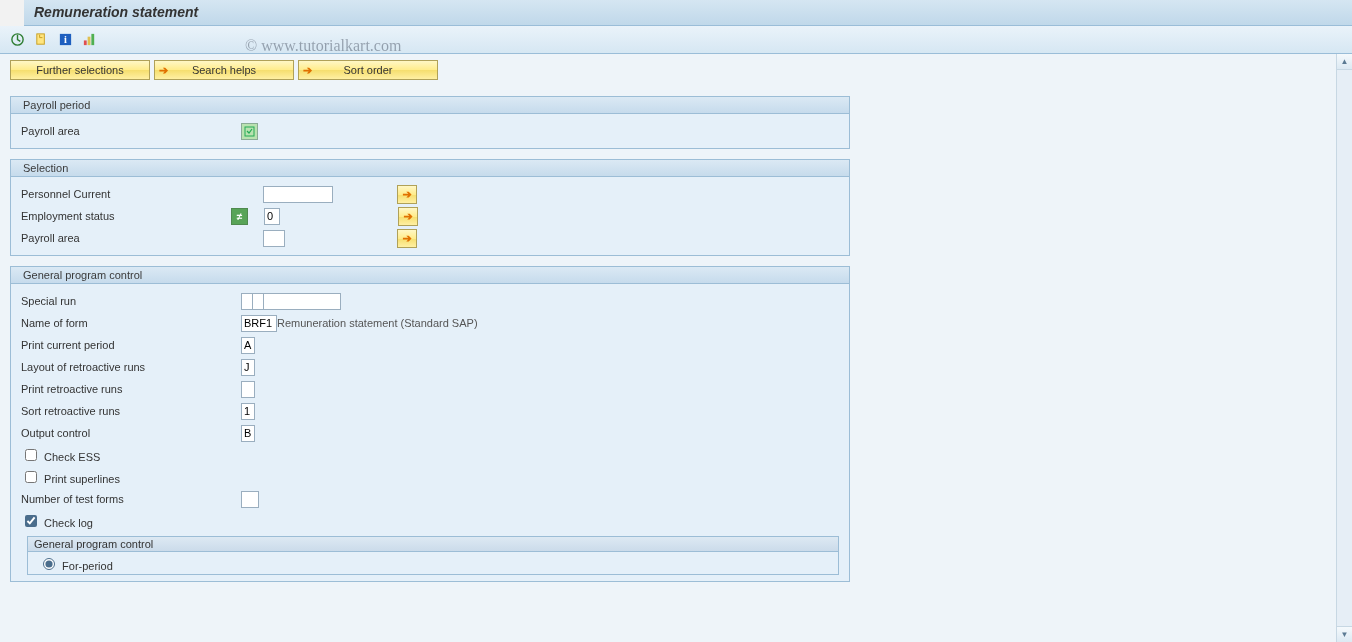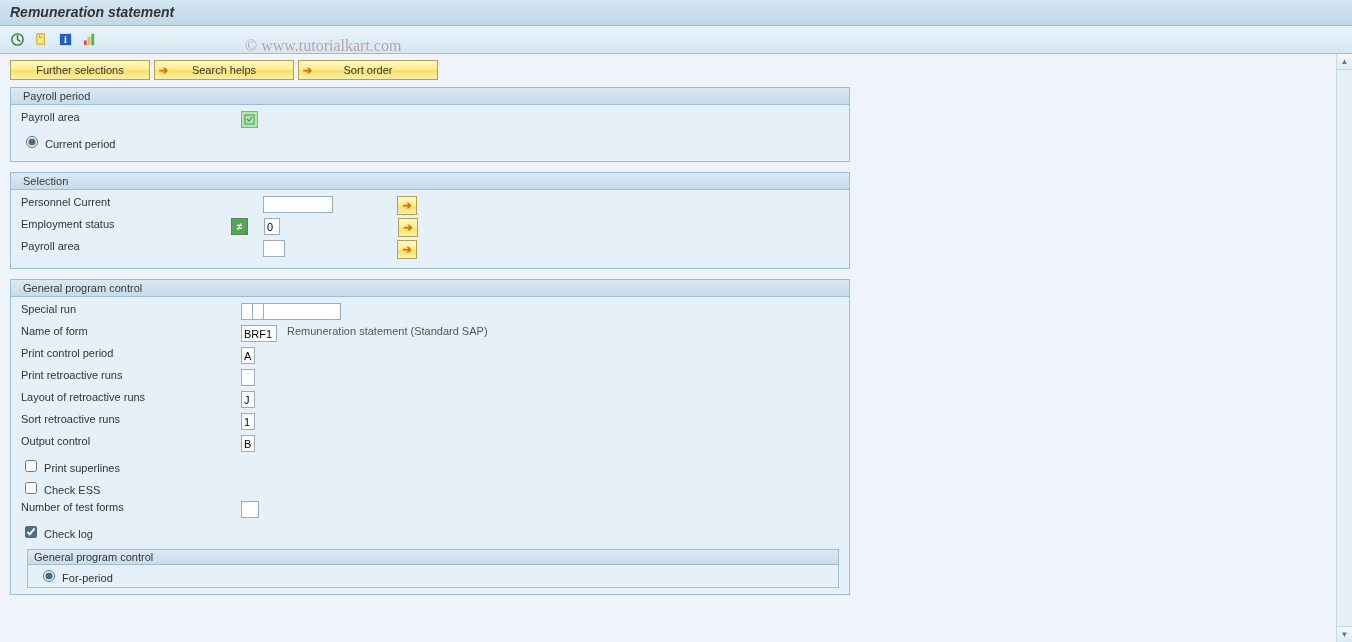--- a/index.html
+++ b/index.html
@@ -12,20 +12,21 @@
     width: 1352px;
     height: 642px;
     overflow: hidden;
   }
   .window { position: relative; width: 100%; height: 100%; }
   .title-bar {
     background: linear-gradient(to bottom, #d5e6f2 0%, #c0d8ea 100%);
     border-bottom: 1px solid #9abdd8;
     height: 26px;
     padding: 4px 10px;
+    margin-left: 24px;
   }
   .title-text {
     font-weight: bold; font-style: italic; font-size: 14px; color: #333;
   }
   .toolbar-row {
     background: linear-gradient(to bottom, #eaf3fa 0%, #d6e7f3 100%);
     border-bottom: 1px solid #9abdd8;
     height: 28px;
     padding: 3px 8px;
     display: flex; align-items: center; gap: 6px;
@@ -33,21 +34,21 @@
   .tb-icon {
     width: 18px; height: 18px;
     display: inline-flex; align-items: center; justify-content: center;
     border: 1px solid transparent;
     cursor: pointer;
     font-size: 13px;
   }
   .watermark {
     position: absolute;
     top: 37px; left: 245px;
-    color: #7f1d1d;
+    color: #0f172a;
     font-family: "Times New Roman", serif;
     font-size: 16px;
     opacity: 0.35;
     pointer-events: none;
   }
   .content-wrap {
     position: relative;
     height: calc(100% - 54px);
     overflow: hidden;
     background: #eef4f9;
@@ -64,21 +65,21 @@
   }
   .scroll-btn {
     height: 16px;
     display: flex; align-items: center; justify-content: center;
     font-size: 8px; color: #5b7a93;
     background: linear-gradient(to bottom,#f5f9fc,#dce9f3);
     border-bottom: 1px solid #c7d7e3;
     cursor: pointer;
   }
   .scroll-btn.dn { position: absolute; bottom: 0; left:0; right:0; border-top:1px solid #c7d7e3; border-bottom:none;}
-  .button-row { display:flex; gap:4px; margin-bottom:7px; }
+  .button-row { display:flex; gap:4px; margin-bottom:16px; }
   .sap-btn {
     background: linear-gradient(to bottom,#fff7c5 0%, #ffec8b 50%, #f5de6e 51%, #fff0a3 100%);
     border: 1px solid #b0a158;
     height: 20px;
     display: flex; align-items: center; justify-content: center;
     font-size: 11px; color: #333;
     padding: 0 8px;
     cursor: pointer;
     min-width: 140px;
     position: relative;
@@ -93,21 +94,21 @@
     margin-bottom: 10px;
   }
   .group-header {
     background: linear-gradient(to bottom,#dbe9f4,#c6dbec);
     border-bottom: 1px solid #9cbdd6;
     padding: 2px 12px;
     font-size: 11px;
     color: #3a3a3a;
   }
   .group-body { padding: 6px 10px; }
-  .row { display: flex; align-items: flex-start; height: 22px; }
+  .row { display: flex; align-items: center; height: 22px; }
   .lab { width: 220px; }
   .radio { width:12px; height:12px; margin-right:4px; accent-color:#4a6d8c; }
   .check { width:12px; height:12px; margin-right:4px; accent-color:#4a6d8c; }
   .inp {
     border:1px solid #9aaebf; background:#fff; height:17px; font-size:11px;
     padding:0 2px;
   }
   .tiny-btn {
     width:20px; height:19px;
     background: linear-gradient(to bottom,#fff7c5 0%, #ffec8b 50%, #f5de6e 51%, #fff0a3 100%);
@@ -123,21 +124,21 @@
     display:inline-flex; align-items:center; justify-content:center;
     font-size:11px; line-height:1;
   }
   .not-equal {
     width:17px; height:17px;
     border:1px solid #4f8a4f;
     background:#58a458;
     display:inline-flex; align-items:center; justify-content:center;
     color:#fff; font-size:10px; font-weight:bold;
   }
-  .readonly-text { color:#555; margin-left:10px; }
+  .readonly-text { color:#555; margin-left:0; }
   .inner-group {
     border:1px solid #9cbdd6;
     margin:4px 0 0 6px;
   }
   .inner-header {
     background: linear-gradient(to bottom,#dde9f3,#cbdbea);
     border-bottom:1px solid #9cbdd6;
     padding:1px 6px;
   }
   .inner-body { padding:2px 10px; }
@@ -203,26 +204,20 @@
         <div class="group-body">
           <div class="row">
             <span class="lab">Payroll area</span>
             <span class="lookup-icon">
               <svg width="11" height="11" viewBox="0 0 11 11">
                   <rect x="1" y="1" width="9" height="9" fill="none" stroke="#2a5" stroke-width="1"></rect>
                   <path d="M3 5 L5 7 L8 3" stroke="#2a5" stroke-width="1.2" fill="none"></path>
                 </svg>
             </span>
           </div>
-          <div class="row">
-            <label class="lab">
-              <input type="radio" class="radio" name="pp" checked="" style="">
-              <span>Current period</span>
-            </label>
-          </div>
         </div>
       </div>
 
       <div class="group-box">
         <div class="group-header">Selection</div>
         <div class="group-body">
           <div class="row">
             <span class="lab" style="width:226px">Personnel Current</span>
             <span style="width:16px"></span>
             <input class="inp" style="width: 70px;" value="">
@@ -255,49 +250,49 @@
             <input class="inp" style="width: 12px;" value="">
             <input class="inp" style="width: 12px; margin-left: -1px;" value="">
             <input class="inp" style="width: 78px; margin-left: -1px;">
           </div>
           <div class="row">
             <span class="lab">Name of form</span>
             <input class="inp" style="width: 36px;" value="BRF1">
             <span class="readonly-text">Remuneration statement (Standard SAP)</span>
           </div>
           <div class="row">
-            <span class="lab">Print control period</span>
+            <span class="lab">Print current period</span>
             <input class="inp" style="width: 14px;" value="A">
+          </div>
+          <div class="row">
+            <span class="lab">Layout of retroactive runs</span>
+            <input class="inp" style="width: 14px;" value="J">
           </div>
           <div class="row">
             <span class="lab">Print retroactive runs</span>
             <input class="inp" style="width: 14px;" value="">
           </div>
           <div class="row">
-            <span class="lab">Layout of retroactive runs</span>
-            <input class="inp" style="width: 14px;" value="J">
-          </div>
-          <div class="row">
             <span class="lab">Sort retroactive runs</span>
             <input class="inp" style="width: 14px;" value="1">
           </div>
           <div class="row">
             <span class="lab">Output control</span>
             <input class="inp" style="width: 14px;" value="B">
+          </div>
+          <div class="row">
+            <label>
+              <input type="checkbox" class="check" style="">
+              <span>Check ESS</span>
+            </label>
           </div>
           <div class="row">
             <label>
               <input type="checkbox" class="check" style="">
               <span>Print superlines</span>
-            </label>
-          </div>
-          <div class="row">
-            <label>
-              <input type="checkbox" class="check" style="">
-              <span>Check ESS</span>
             </label>
           </div>
           <div class="row">
             <span class="lab">Number of test forms</span>
             <input class="inp" style="width: 18px;" value="">
           </div>
           <div class="row">
             <label>
               <input type="checkbox" class="check" checked="" style="">
               <span>Check log</span>

